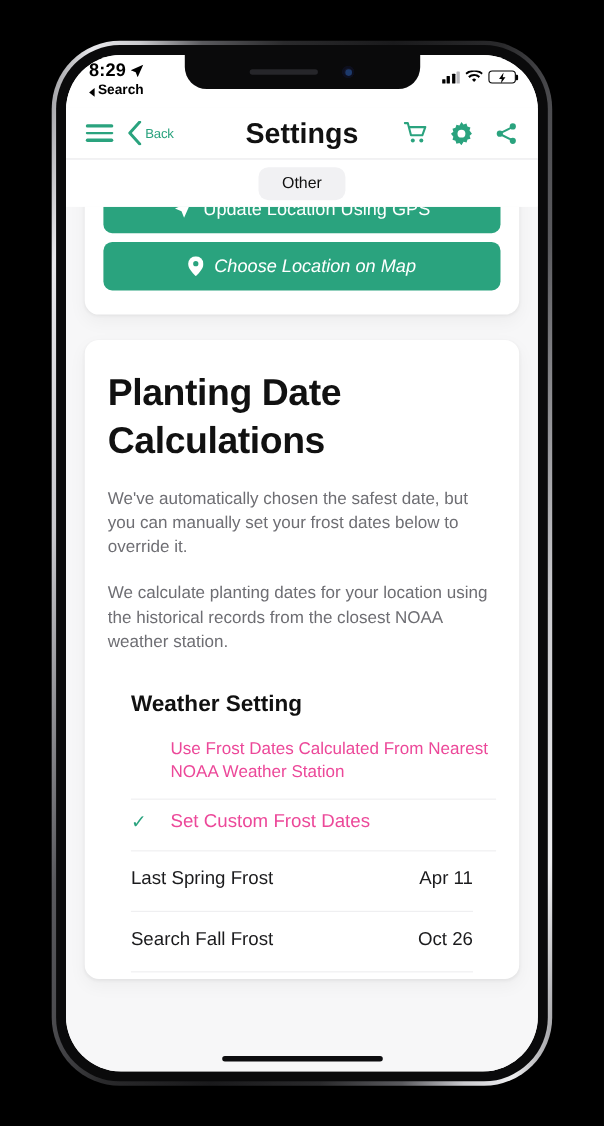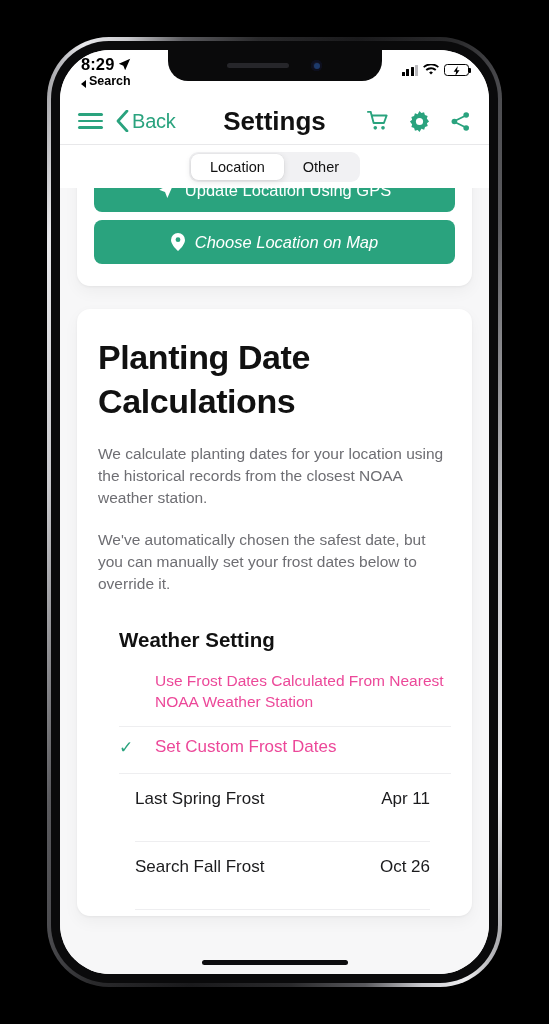--- a/index.html
+++ b/index.html
@@ -81,21 +81,21 @@
   
   #nav-bar {
     position: absolute; top: 48px; left: 0; right: 0; height: 47px;
     background: #fff; z-index: 20;
     display: flex; align-items: center; padding: 0 18px;
     border-bottom: .5px solid #e8e8ea;
   }
   #hamburger-button { display: flex; flex-direction: column; gap: 4px; cursor: pointer; padding: 2px 0; }
   #hamburger-button span { display:block; width: 25px; height: 2.8px; background: #2aa37e; border-radius: 2px; }
   #back-button { display: flex; align-items: center; gap: 3px; margin-left: 13px; cursor: pointer; }
-  #back-label { font-size: 20px; color: #2aa37e; letter-spacing: -.2px; }
+  #back-label { font-size: 12px; color: #2aa37e; letter-spacing: -.2px; }
   #nav-title { position: absolute; left: 50%; transform: translateX(-50%); font-size: 26px; font-weight: 700; color: #111; }
   #nav-actions { margin-left: auto; display: flex; align-items: center; gap: 20px; }
   .nav-icon { cursor: pointer; display: flex; }
 
   
   #segment-strip {
     position: absolute; top: 95px; left: 0; right: 0; height: 43px;
     background: #fff; z-index: 18;
     display: flex; align-items: center; justify-content: center;
   }
@@ -131,21 +131,21 @@
   #card-title { font-size: 34px; font-weight: 700; color: #111; line-height: 1.3; letter-spacing: -.4px; }
   .body-text { font-size: 15.5px; color: #6e6e73; line-height: 1.42; margin-top: 20px; }
   #choose-setting-heading { font-size: 20.5px; font-weight: 700; color: #111; margin-top: 33px; margin-left: 21px; }
 
   #options-list { margin-top: 10px; margin-left: 21px; }
   .option-row { display: flex; align-items: flex-start; gap: 0; padding: 9px 0 13px; border-bottom: 1px solid #eeeef0; }
   .option-check { width: 36px; flex: 0 0 36px; color: #2aa37e; font-size: 17px; line-height: 1.35; padding-top: 1px; }
   .option-label { font-size: 15.5px; color: #ec4899; line-height: 1.35; }
   .option-row.selected .option-label { font-size: 17px; }
 
-  .date-row { display: flex; align-items: center; justify-content: space-between; padding: 15px 0 32px; border-bottom: 1px solid #eeeef0; margin: 0 21px 0 16px; }
+  .date-row { display: flex; align-items: center; justify-content: space-between; padding: 15px 0 19px; border-bottom: 1px solid #eeeef0; margin: 0 21px 0 0; }
   .date-label { font-size: 17px; color: #1b1b1d; }
   .date-value { font-size: 17px; color: #1b1b1d; }
   #date-rows { margin-left: 21px; }
 
   
   #home-indicator {
     position: absolute; bottom: 9px; left: 50%; transform: translateX(-50%);
     width: 146px; height: 5px; border-radius: 3px; background: #0d0d0f; z-index: 35;
   }
 </style>
@@ -234,21 +234,20 @@
               <circle cx="5" cy="12" r="3.2" fill="#2aa37e"></circle>
               <circle cx="18.5" cy="19.5" r="3.2" fill="#2aa37e"></circle>
               <path d="M16.4 6 7.1 10.6M7.1 13.4l9.3 4.6" stroke="#2aa37e" stroke-width="2.1" fill="none" stroke-linecap="round"></path>
             </svg>
           </span>
         </div>
       </div>
 
       <div id="segment-strip">
         <div id="segmented-control">
-          <div class="segment active">Location</div>
           <div class="segment">Other</div>
         </div>
       </div>
 
       <div id="content">
 
         <div class="card" id="location-card">
           <button class="green-button">
             <svg width="17" height="17" viewBox="0 0 16 16">
               <path d="M15 1 1 7.2l5.6 2.2L8.8 15 15 1z" fill="#fff"></path>
@@ -259,22 +258,22 @@
             <svg width="14" height="18" viewBox="0 0 14 18">
               <path d="M7 0a7 7 0 0 0-7 7c0 5 7 11 7 11s7-6 7-11a7 7 0 0 0-7-7z" fill="#fff"></path>
               <circle cx="7" cy="6.7" r="2.4" fill="#2aa37e"></circle>
             </svg>
             <span>Choose Location on Map</span>
           </button>
         </div>
 
         <div class="card" id="planting-card">
           <div id="card-title">Planting Date Calculations</div>
+          <p class="body-text">We've automatically chosen the safest date, but you can manually set your frost dates below to override it.</p>
           <p class="body-text">We calculate planting dates for your location using the historical records from the closest NOAA weather station.</p>
-          <p class="body-text">We've automatically chosen the safest date, but you can manually set your frost dates below to override it.</p>
 
           <div id="choose-setting-heading">Weather Setting</div>
 
           <div id="options-list">
             <div class="option-row">
               <span class="option-check"></span>
               <span class="option-label">Use Frost Dates Calculated From Nearest NOAA Weather Station</span>
             </div>
             <div class="option-row selected">
               <span class="option-check">✓</span>

